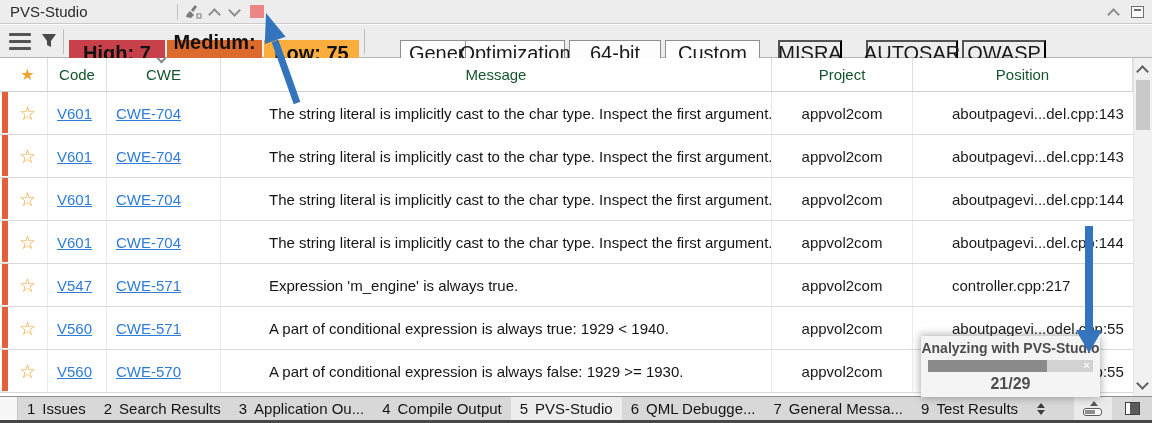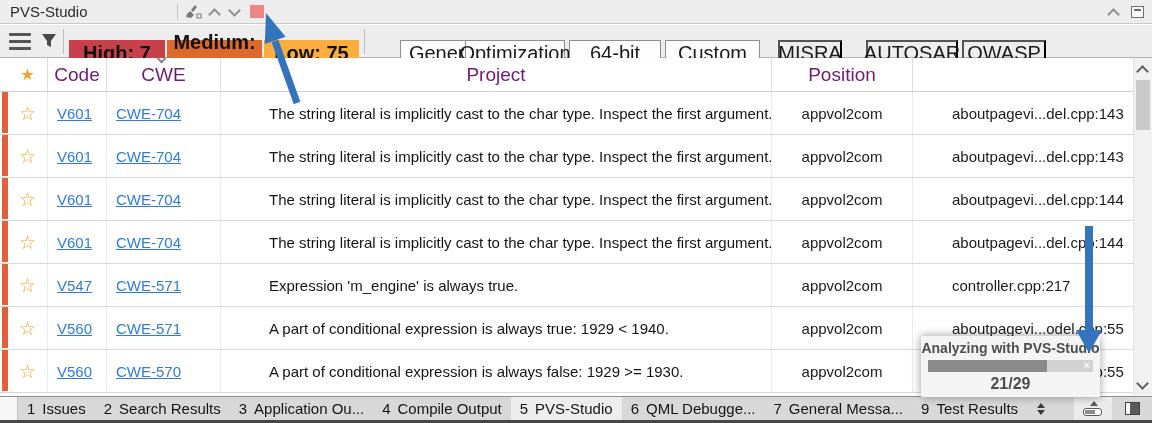--- a/index.html
+++ b/index.html
@@ -42,21 +42,21 @@
   .grp-64{ left:569px; width:92px; }
   .grp-custom{ left:665px; width:95px; }
   .std{ background:transparent; color:#1a1a1a; }
   .std-misra{ left:778px; width:64px; }
   .std-autosar{ left:866px; width:92px; }
   .std-owasp{ left:962px; width:84px;text-decoration:underline; }
   
   .tablewrap{ position:absolute; left:0; top:58px; width:1133px; background:#fff; }
   .grid{ display:grid; grid-template-columns:8px 40px 59px 114px 551px 141px 220px; }
   .hrow{ height:34px; border-bottom:1px solid #cfcfcf; position:relative; }
-  .hcell{ display:flex; align-items:center; justify-content:center; font-size:19px; color:#701a75;
+  .hcell{ display:flex; align-items:center; justify-content:center; font-size:15px; color:#14532d;
     border-right:1px solid #dedede; }
   .hcell:last-child, .hcell:first-child{ border-right:none; }
   .hstar{ color:#efa32d; font-size:16px; }
   .sort-ind{ position:absolute; left:158px; top:-3px; width:7px; height:7px;
     border-left:2px solid #8a8a8a; border-top:2px solid #8a8a8a; transform:rotate(225deg); }
   .row{ height:43px; border-bottom:1px solid #d9d9d9; }
   .cell{ display:flex; align-items:center; font-size:15px; border-right:1px solid #ebebeb; overflow:hidden; white-space:nowrap; }
   .cell:last-child{ border-right:none; }
   .strip{ background:#e2613b; border-right:none; border-left:2px solid #fff; border-bottom:1px solid #f5f5f5; }
   .star{ justify-content:center; color:#efa32d; font-size:19px; border-right:1px solid #ebebeb; }
@@ -148,20 +148,21 @@
 </div>
 
 <div class="tablewrap">
   <div class="grid hrow">
     <div class="hcell"></div>
     <div class="hcell hstar">
         <span>★</span>
       </div>
     <div class="hcell">Code</div>
     <div class="hcell">CWE</div>
+    <div class="hcell">Message</div>
     <div class="hcell">Project</div>
     <div class="hcell">Position</div>
     <span class="sort-ind"></span>
   </div>
   <div>
   <div class="grid row">
     <div class="cell strip"></div>
     <div class="cell star">
           <span>☆</span>
         </div>

